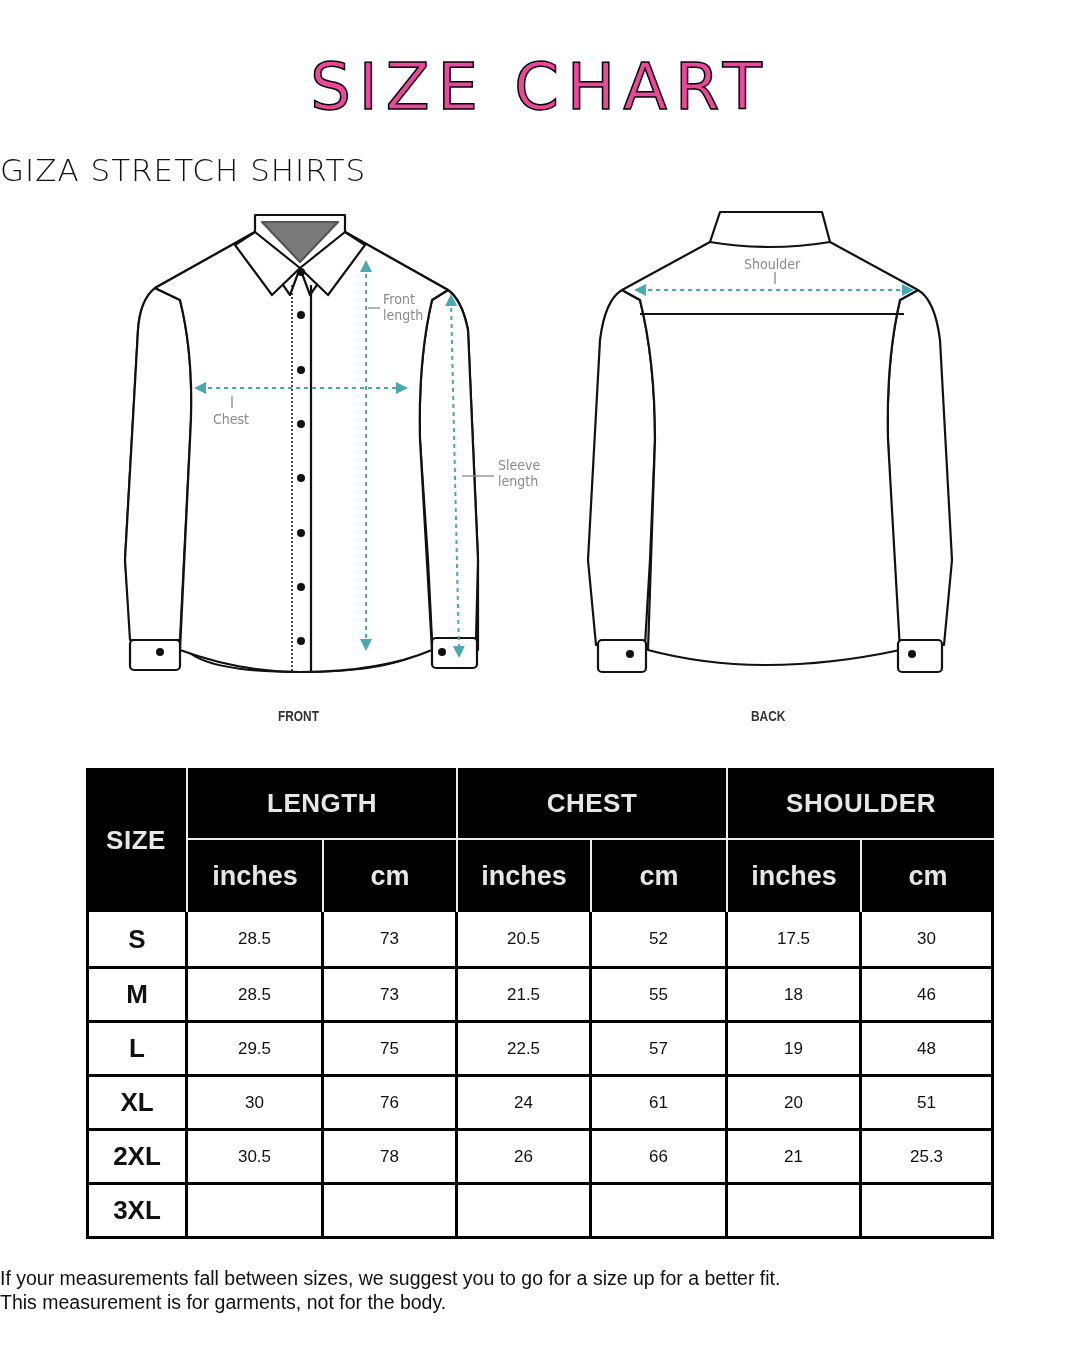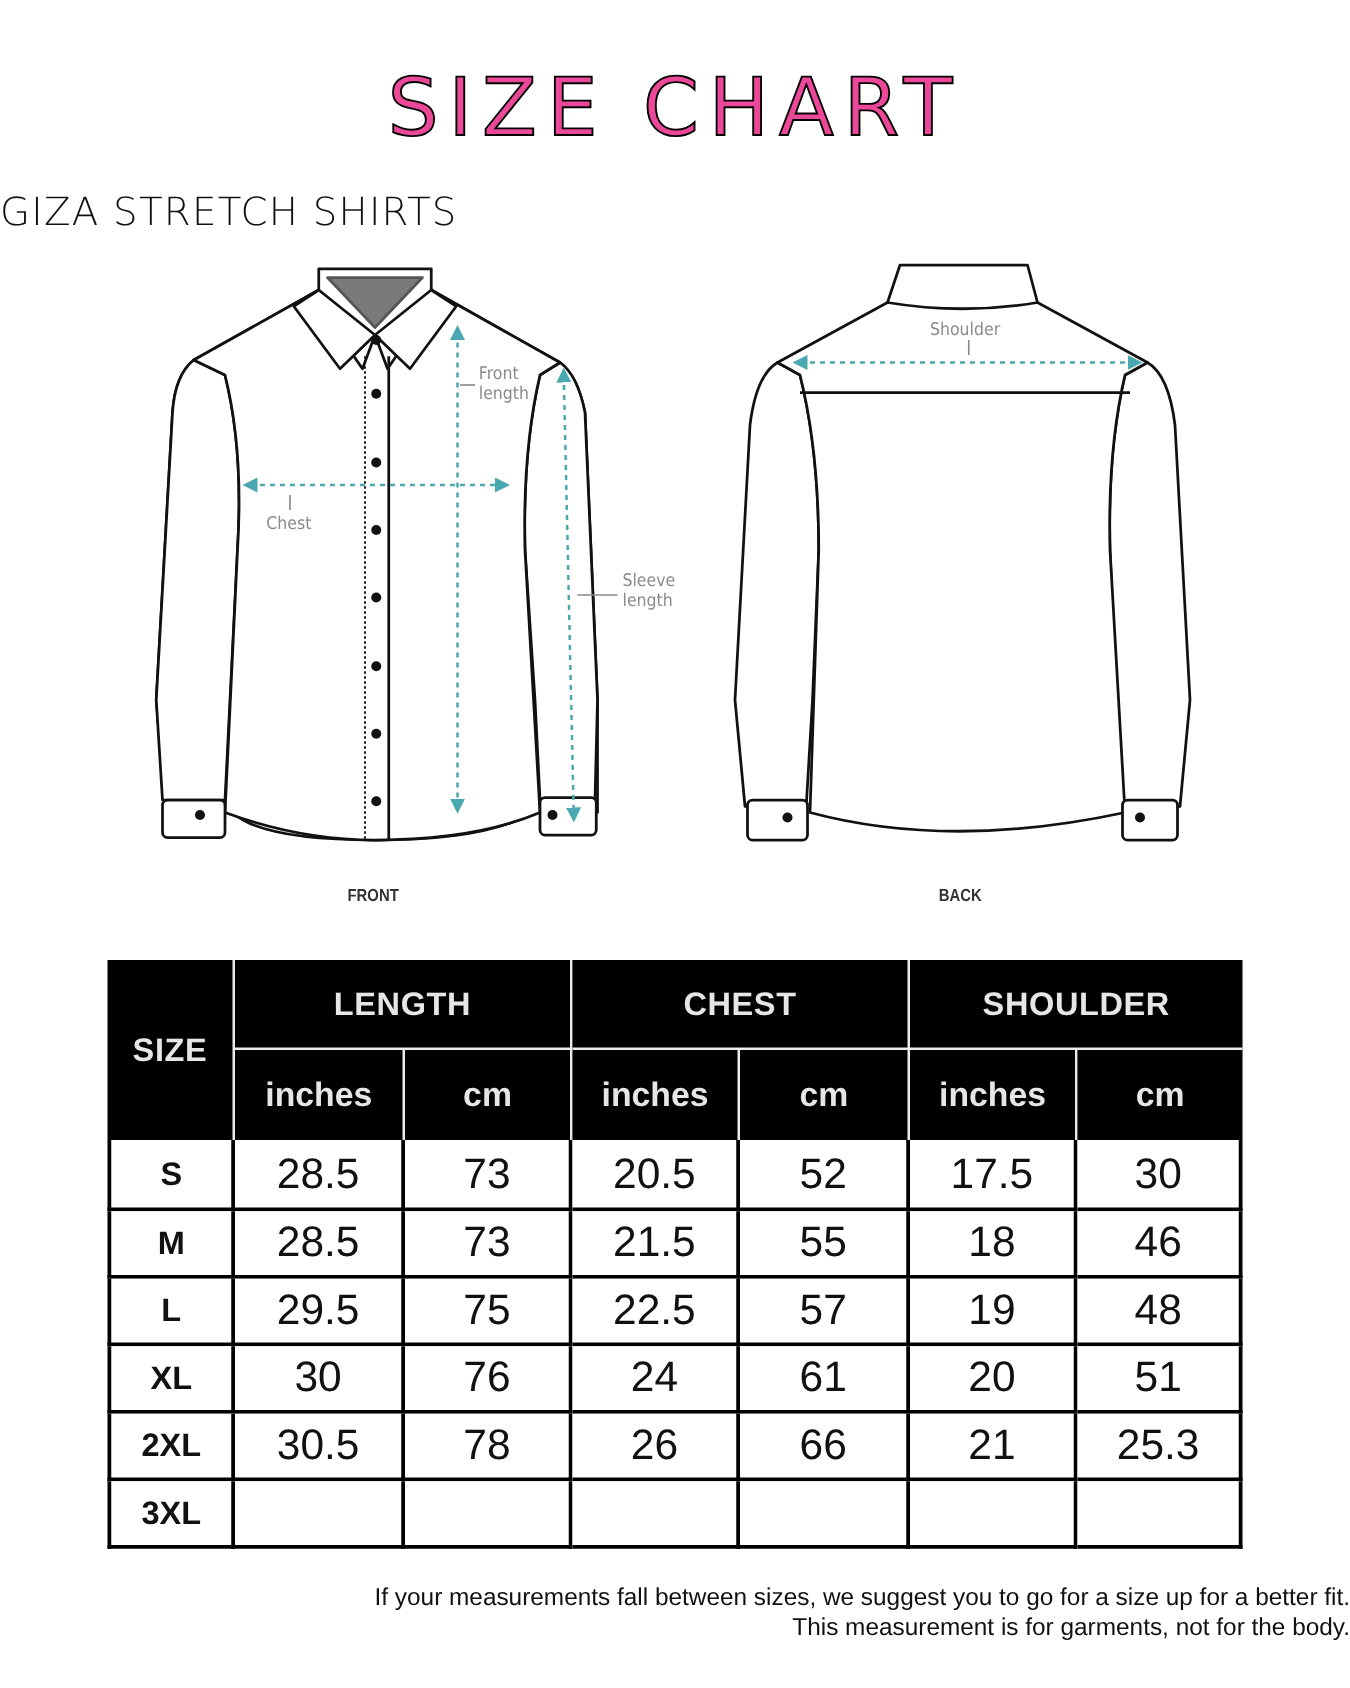--- a/index.html
+++ b/index.html
@@ -36,28 +36,28 @@
     background: #000; color: #e6e6e6; font-family: "Liberation Sans", sans-serif;
     border-right: 2px solid #ececec; border-bottom: 2px solid #ececec; text-align: center;
   }
   table.size-table th:last-child { border-right: none; }
   table.size-table tr.group th { height: 72px; font-size: 26px; font-weight: 700; letter-spacing: 0.5px; }
   table.size-table th.size-head { font-size: 26px; font-weight: 700; border-bottom: none; margin-left: 20px; }
   table.size-table tr.units th { height: 72px; font-size: 27px; font-weight: 700; border-bottom: none; }
   table.size-table tr.units th:last-child { border-right: none; }
 
   table.size-table td {
-    height: 54px; text-align: center; font-size: 34px; color: #111;
+    height: 54px; text-align: center; font-size: 17px; color: #111;
     border-right: 3px solid #000; border-bottom: 3px solid #000; background: #fff;
   }
   table.size-table td:first-child { border-left: 3px solid #000; font-weight: 700; font-size: 26px; }
   table.size-table tbody tr:first-child td { height: 57px; }
 
   .note {
-    position: absolute; left: 0; top: 1266px; width: 1080px; text-align: right;
+    position: absolute; left: 0; top: 1266px; width: 1080px; text-align: left;
     font-family: "Liberation Sans", sans-serif; font-size: 19.5px; line-height: 24px; color: #111;
   }
 </style>
 </head>
 <body>
 
 <div class="title">SIZE CHART</div>
 <div class="subtitle">GIZA STRETCH SHIRTS</div>
 
 <div class="illustration">

